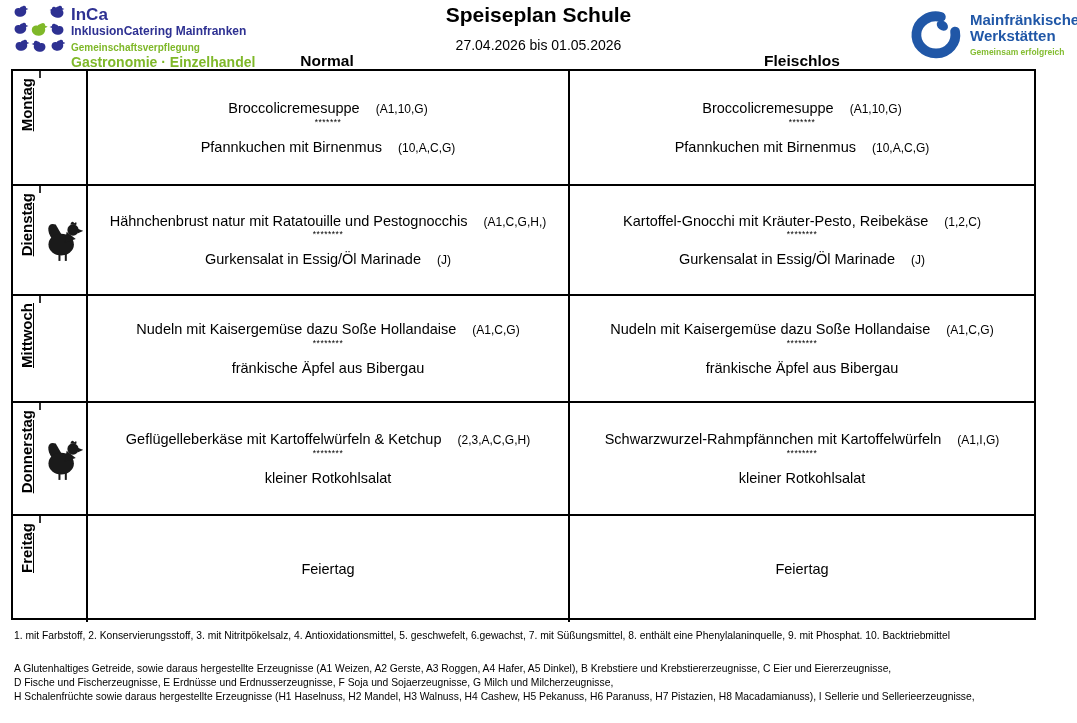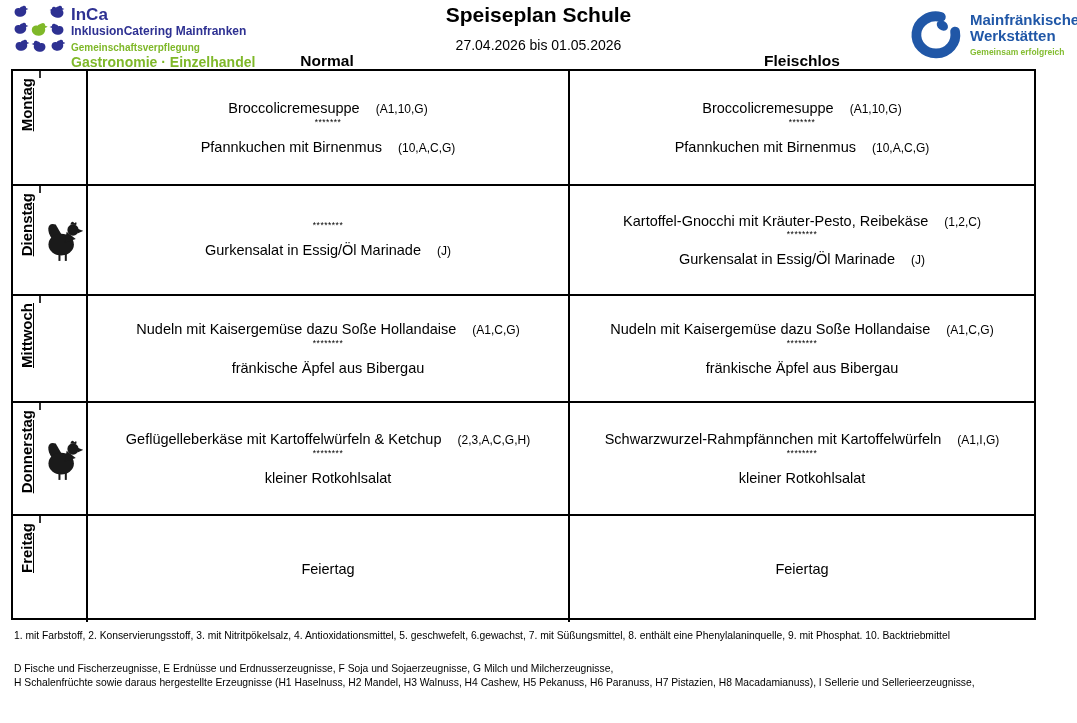--- a/index.html
+++ b/index.html
@@ -136,20 +136,21 @@
         <ellipse cx="20" cy="30" rx="14" ry="12"></ellipse>
         <path d="M26 16 L36 24 L24 28 Z"></path>
         <circle cx="33" cy="14" r="6.2"></circle>
         <path d="M38 12.5 L44.5 15 L38 17.8 Z"></path>
         <path d="M30 8 q1.5 -5 4.5 -1.5 q3.5 -2.5 2 2 z"></path>
         <rect x="17" y="40" width="2.2" height="8"></rect>
         <rect x="24" y="40" width="2.2" height="8"></rect>
       </svg>
     </div>
     <div class="meal-cell normal">
+      <div class="dish"><span>Hähnchenbrust natur mit Ratatouille und Pestognocchis</span><span class="codes">(A1,C,G,H,)</span></div>
       <div class="stars">********</div>
       <div class="dish"><span>Gurkensalat in Essig/Öl Marinade</span><span class="codes">(J)</span></div>
     </div>
     <div class="meal-cell">
       <div class="dish"><span>Kartoffel-Gnocchi mit Kräuter-Pesto, Reibekäse</span><span class="codes">(1,2,C)</span></div>
       <div class="stars">********</div>
       <div class="dish"><span>Gurkensalat in Essig/Öl Marinade</span><span class="codes">(J)</span></div>
     </div>
   </div>
 
@@ -212,15 +213,16 @@
       <div class="dish"><span>Feiertag</span></div>
 
       <div class="dish"><span></span></div>
     </div>
   </div>
 
 </div>
 
 <div class="legend">
   <div class="legend-line1">1. mit Farbstoff, 2. Konservierungsstoff, 3. mit Nitritpökelsalz, 4. Antioxidationsmittel, 5. geschwefelt, 6.gewachst, 7. mit Süßungsmittel, 8. enthält eine Phenylalaninquelle, 9. mit Phosphat. 10. Backtriebmittel</div>
+  <div>A Glutenhaltiges Getreide, sowie daraus hergestellte Erzeugnisse (A1 Weizen, A2 Gerste, A3 Roggen, A4 Hafer, A5 Dinkel), B Krebstiere und Krebstiererzeugnisse, C Eier und Eiererzeugnisse,</div>
   <div>D Fische und Fischerzeugnisse, E Erdnüsse und Erdnusserzeugnisse, F Soja und Sojaerzeugnisse, G Milch und Milcherzeugnisse,</div>
   <div>H Schalenfrüchte sowie daraus hergestellte Erzeugnisse (H1 Haselnuss, H2 Mandel, H3 Walnuss, H4 Cashew, H5 Pekanuss, H6 Paranuss, H7 Pistazien, H8 Macadamianuss), I Sellerie und Sellerieerzeugnisse,</div>
 </div>
 
 </body></html>

